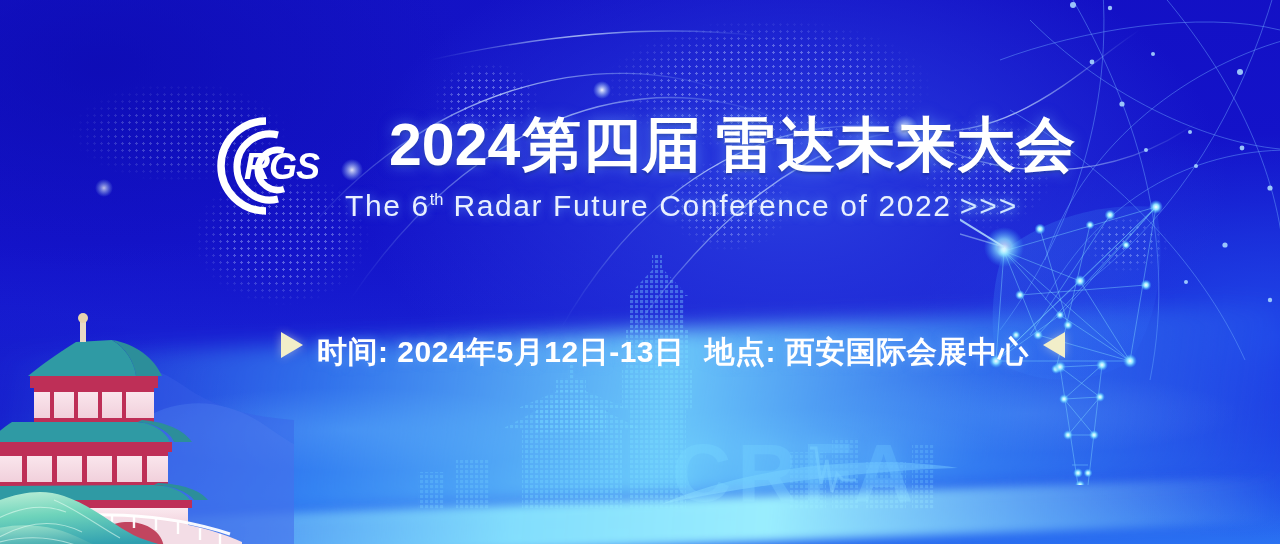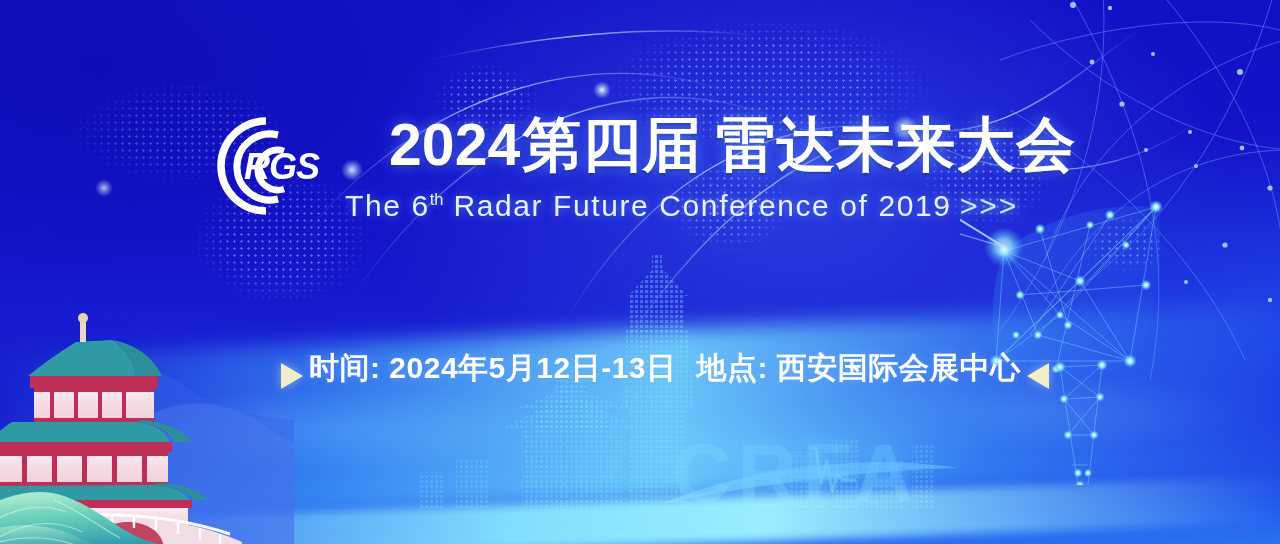--- a/index.html
+++ b/index.html
@@ -138,24 +138,24 @@
     letter-spacing: 2px;
     color: #ffffff;
     white-space: nowrap;
     line-height: 1;
     text-shadow: 0 0 12px rgba(120,180,255,0.5), 0 2px 3px rgba(0,20,90,0.4);
   }
   #slogan .gap { display: inline-block; width: 22px; }
 
   #infoline {
     position: absolute;
-    left: 281px; top: 348px;
+    left: 281px; top: 332px;
     display: flex;
-    align-items: flex-end;
-    gap: 6px;
+    align-items: flex-start;
+    gap: 14px;
     white-space: nowrap;
   }
   #infoline .tri {
     width: 0; height: 0;
     border-top: 13px solid transparent;
     border-bottom: 13px solid transparent;
     filter: drop-shadow(0 0 5px rgba(255,255,210,0.45));
   }
   #infoline .tri.right { border-left: 22px solid #f2eec9; }
   #infoline .tri.left  { border-right: 22px solid #f2eec9; }
@@ -470,21 +470,21 @@
       <g fill="#ffffff" font-family="'Liberation Sans', sans-serif" font-size="36" font-weight="700" font-style="italic" letter-spacing="-1">
         <text x="52" y="66">RGS</text>
       </g>
     </svg>
 
     <div id="title-main">
       <span class="year">2024</span><span>第四届</span><span class="gap"></span><span>雷达未来大会</span>
     </div>
 
     <div id="title-en">
-      <span>The 6</span><sup>th</sup><span> Radar Future Conference of 2019</span><span class="chev">&gt;&gt;&gt;</span>
+      <span>The 6</span><sup>th</sup><span> Radar Future Conference of 2022</span><span class="chev">&gt;&gt;&gt;</span>
     </div>
 
 
     <div id="infoline">
       <span class="tri right"></span>
       <span class="txt"><span>时间:</span>
         <span>2024年5月12日-13日</span><span class="sep"></span><span>地点:</span>
         <span>西安国际会展中心</span></span>
       <span class="tri left"></span>
     </div>

